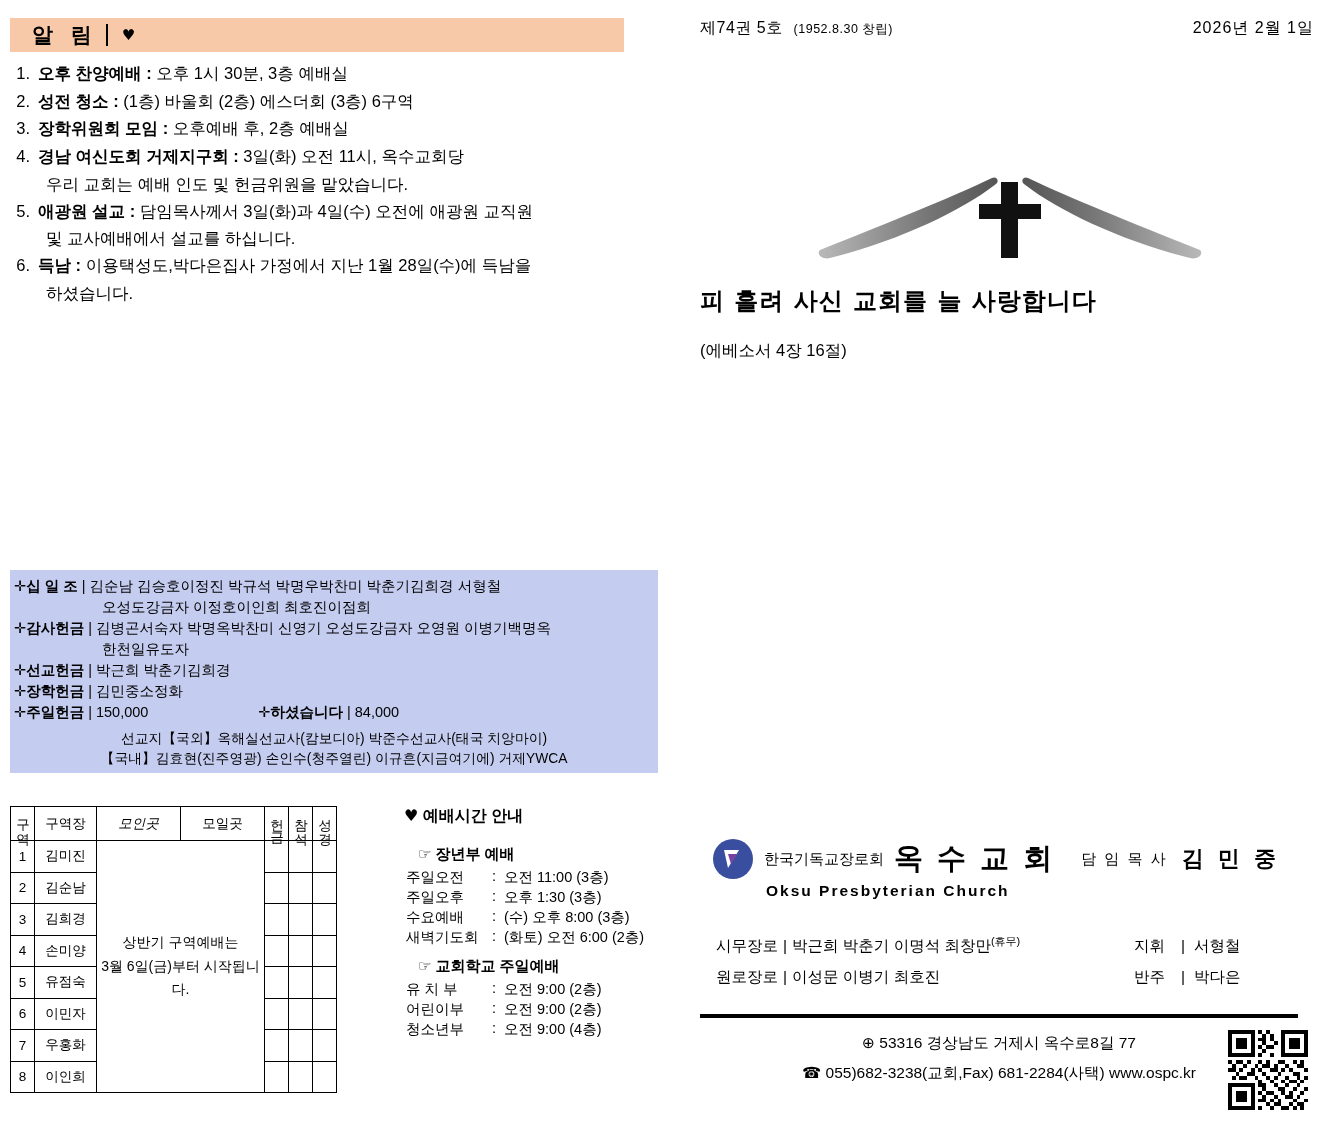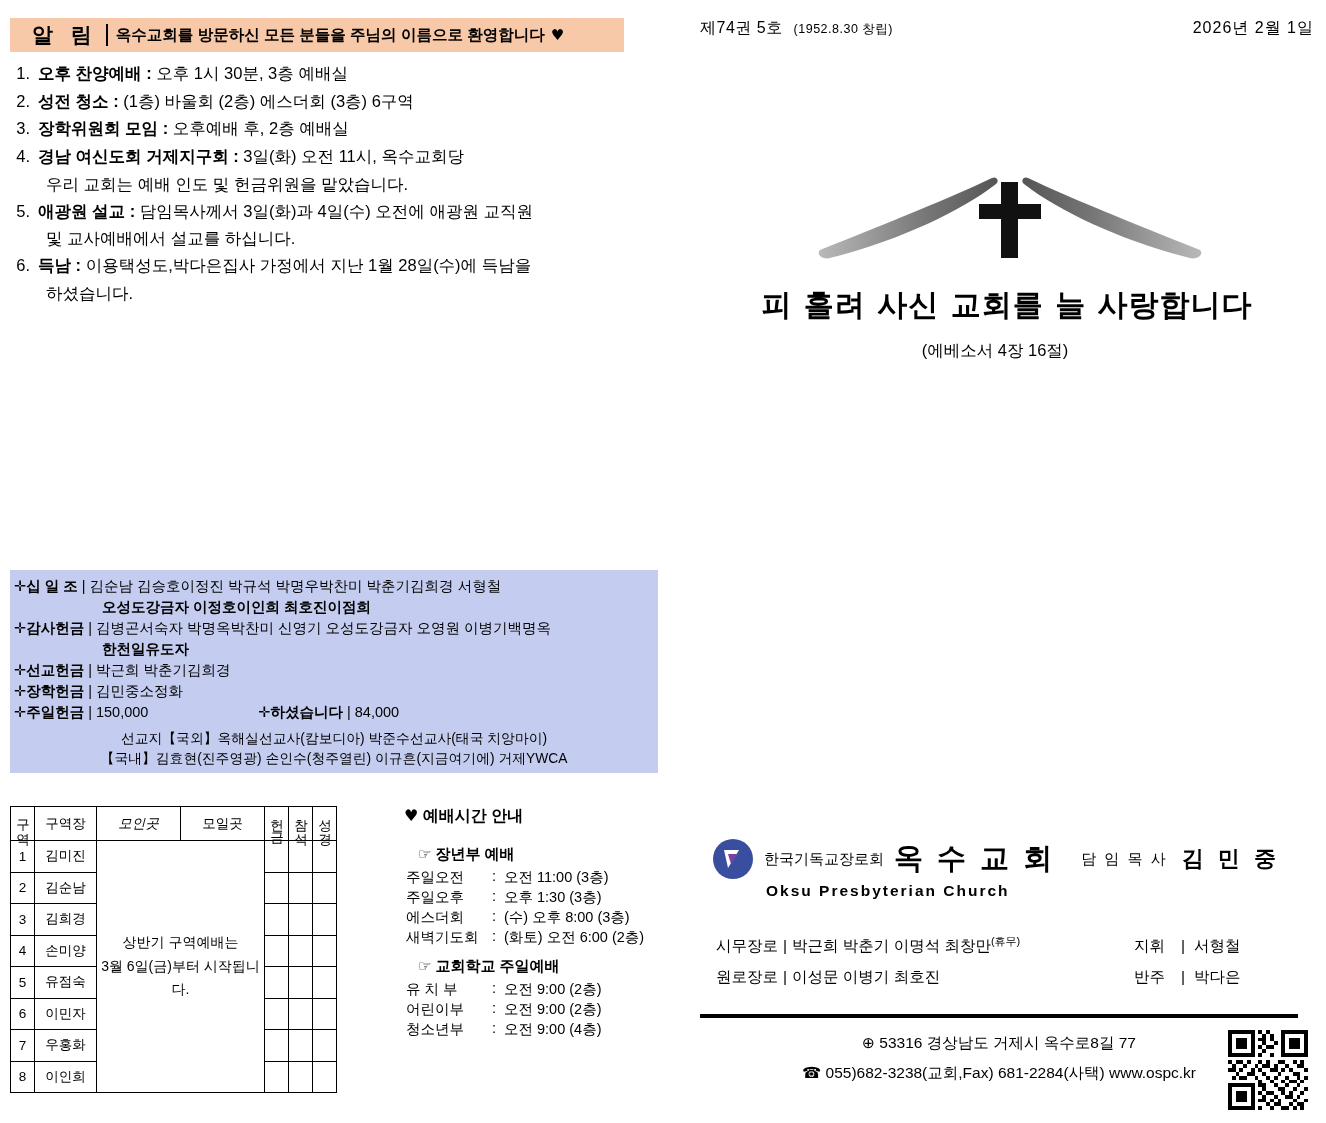--- a/index.html
+++ b/index.html
@@ -44,21 +44,21 @@
     position: absolute; left: 10px; top: 570px; width: 648px;
     background: #c4cdef;
     padding: 6px 4px 4px 4px;
     font-size: 14.5px; line-height: 1.45;
   }
   .off-row { display: flex; align-items: flex-start; }
   .off-label { white-space: nowrap; font-weight: bold; }
   .off-label .cross { font-weight: bold; }
   .off-sep { margin: 0 4px; }
   .off-val { flex: 1; }
-  .off-cont { padding-left: 88px; font-weight: bold; }
+  .off-cont { padding-left: 88px; }
   .off-inline { display: flex; }
   .off-inline .second { margin-left: 110px; }
   .missions {
     margin-top: 6px; font-size: 13.8px; line-height: 1.45; text-align: center;
   }
   .missions .ln { display: block; }
 
   
   .dist-table {
     position: absolute; left: 10px; top: 806px;
@@ -99,27 +99,27 @@
     font-size: 16px;
   }
   .masthead .vol { letter-spacing: 0.5px; }
   .masthead .vol .founded { font-size: 12.5px; margin-left: 6px; }
   .masthead .date { letter-spacing: 1px; }
 
   
   .art { position: absolute; left: 760px; top: 150px; width: 500px; height: 130px; }
   .verse {
     position: absolute; left: 700px; top: 285px; width: 614px;
-    text-align: center; font-size: 30px; font-weight: bold;
+    text-align: left; font-size: 24px; font-weight: bold;
     letter-spacing: 1px;
     font-family: "DejaVu Sans", sans-serif;
   }
   .verse-ref {
     position: absolute; left: 700px; top: 340px; width: 590px;
-    text-align: center; font-size: 16.5px;
+    text-align: left; font-size: 16.5px;
   }
 
   
   .logo-row {
     position: absolute; left: 712px; top: 838px; width: 600px;
     display: flex; align-items: center;
   }
   .logo-mark { width: 42px; height: 42px; flex: 0 0 42px; margin-right: 10px; position: relative; }
   .denom { font-size: 15px; margin-right: 10px; }
   .church-name {
@@ -154,21 +154,20 @@
   .sym { font-family: "DejaVu Sans", sans-serif; }
 </style>
 </head>
 <body>
 
 <div class="page">
 
   <div class="notice-header">
     <span class="title">알  림</span>
     <span class="divider"></span>
-    <span class="subtitle">옥수교회를 방문하신 모든 분들을 주님의 이름으로 환영합니다</span>
     <span class="heart sym">♥</span>
   </div>
 
   <div class="notice-list">
     <div class="row">
       <span class="num">1.</span>
       <span class="txt">
         <span class="nb">오후 찬양예배 :</span><span> 오후 1시 30분, 3층 예배실</span>
       </span>
     </div>
@@ -350,21 +349,21 @@
       <span class="k">주일오전</span>
       <span class="c">:</span>
       <span class="v">오전 11:00 (3층)</span>
     </div>
     <div class="svc-line">
       <span class="k">주일오후</span>
       <span class="c">:</span>
       <span class="v">오후  1:30 (3층)</span>
     </div>
     <div class="svc-line">
-      <span class="k">에스더회</span>
+      <span class="k">수요예배</span>
       <span class="c">:</span>
       <span class="v">(수) 오후 8:00 (3층)</span>
     </div>
     <div class="svc-line">
       <span class="k">새벽기도회</span>
       <span class="c">:</span>
       <span class="v">(화토) 오전 6:00 (2층)</span>
     </div>
 
     <div class="svc-sub">

